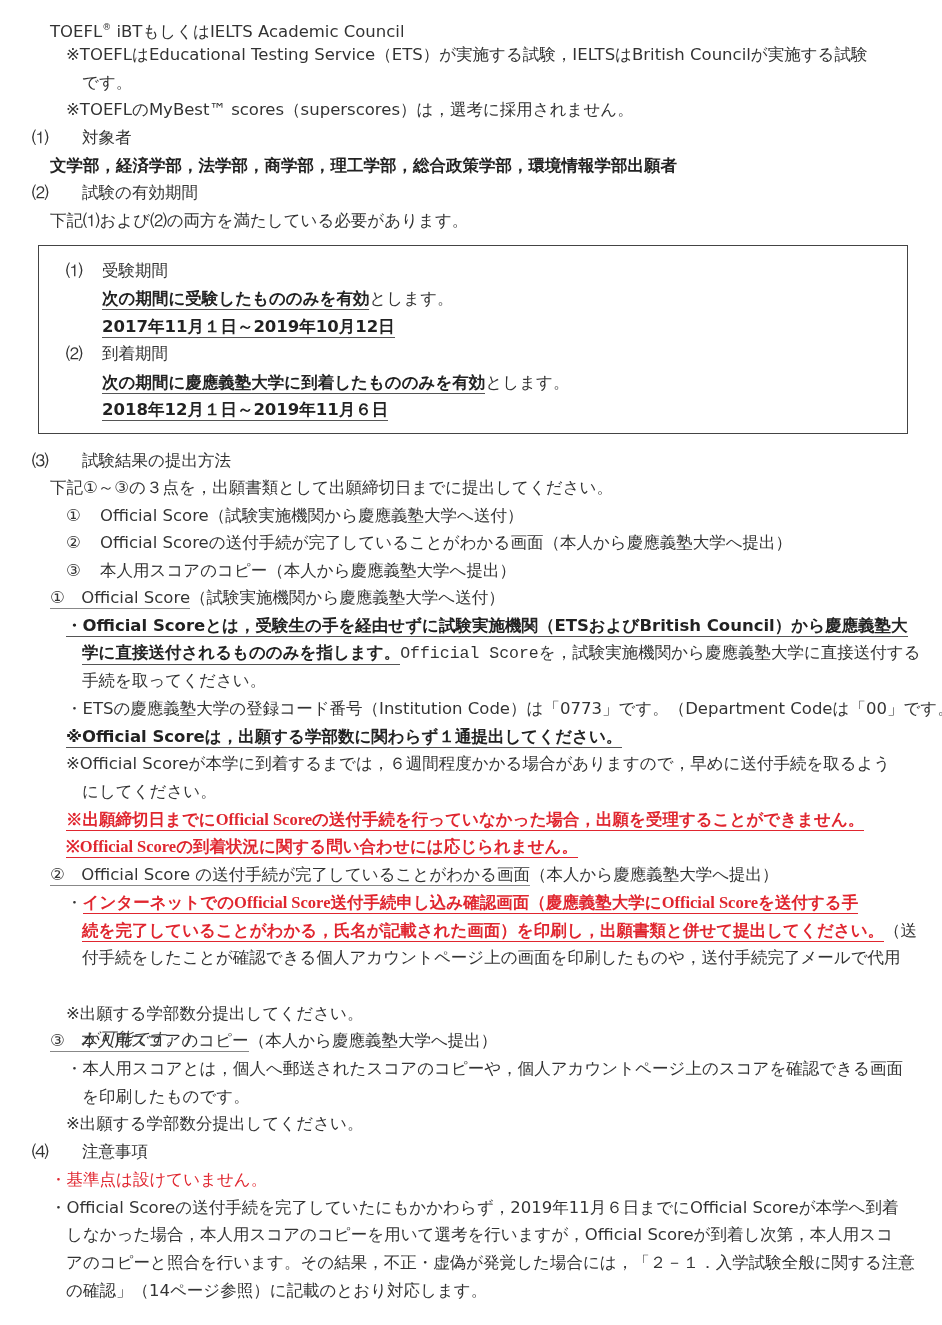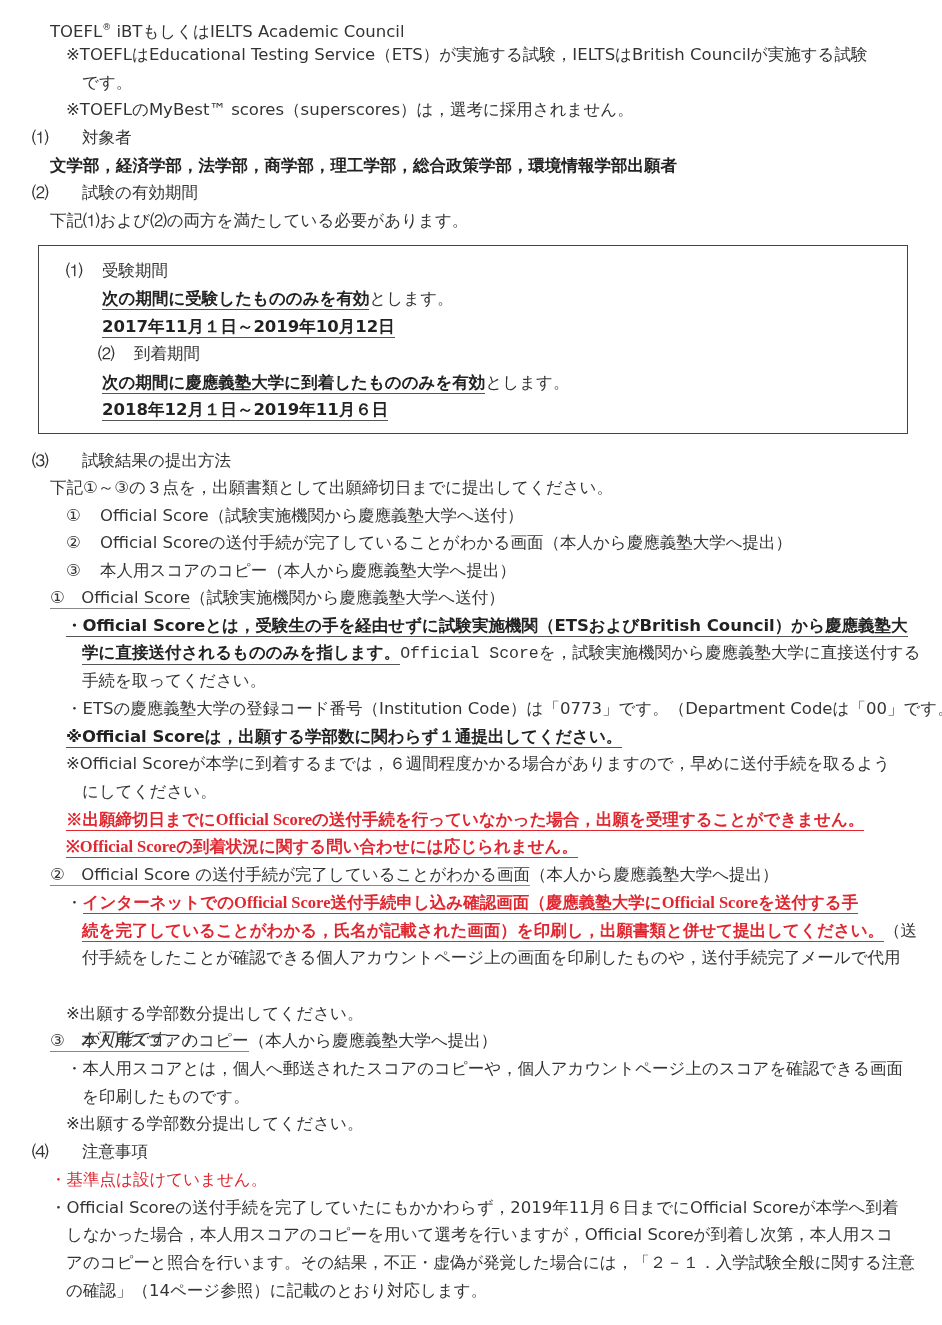--- a/index.html
+++ b/index.html
@@ -44,21 +44,21 @@
 <div class="box"></div>
 <div class="line" style="left:66px; top:260px;">
   <span class="num" style="width:36px;">⑴</span><span>受験期間</span>
 </div>
 <div class="line" style="left:102px; top:288px;">
   <span class="b ul">次の期間に受験したもののみを有効</span><span>とします。</span>
 </div>
 <div class="line" style="left:102px; top:316px;">
   <span class="b ul">2017年11月１日～2019年10月12日</span>
 </div>
-<div class="line" style="left:66px; top:343px;margin-left:32px;">
+<div class="line" style="left:66px; top:343px;">
   <span class="num" style="width:36px;">⑵</span><span>到着期間</span>
 </div>
 <div class="line" style="left:102px; top:372px;">
   <span class="b ul">次の期間に慶應義塾大学に到着したもののみを有効</span><span>とします。</span>
 </div>
 <div class="line" style="left:102px; top:399px;">
   <span class="b ul">2018年12月１日～2019年11月６日</span>
 </div>
 
 <div class="line" style="left:32px; top:450px;">

